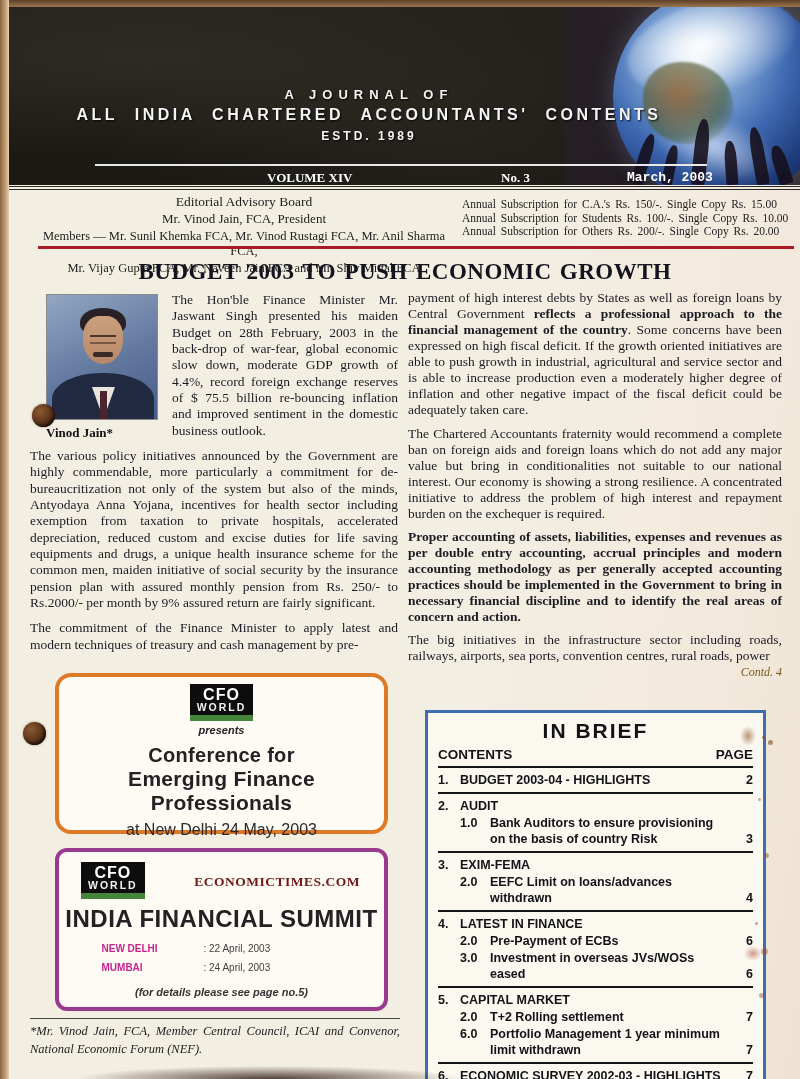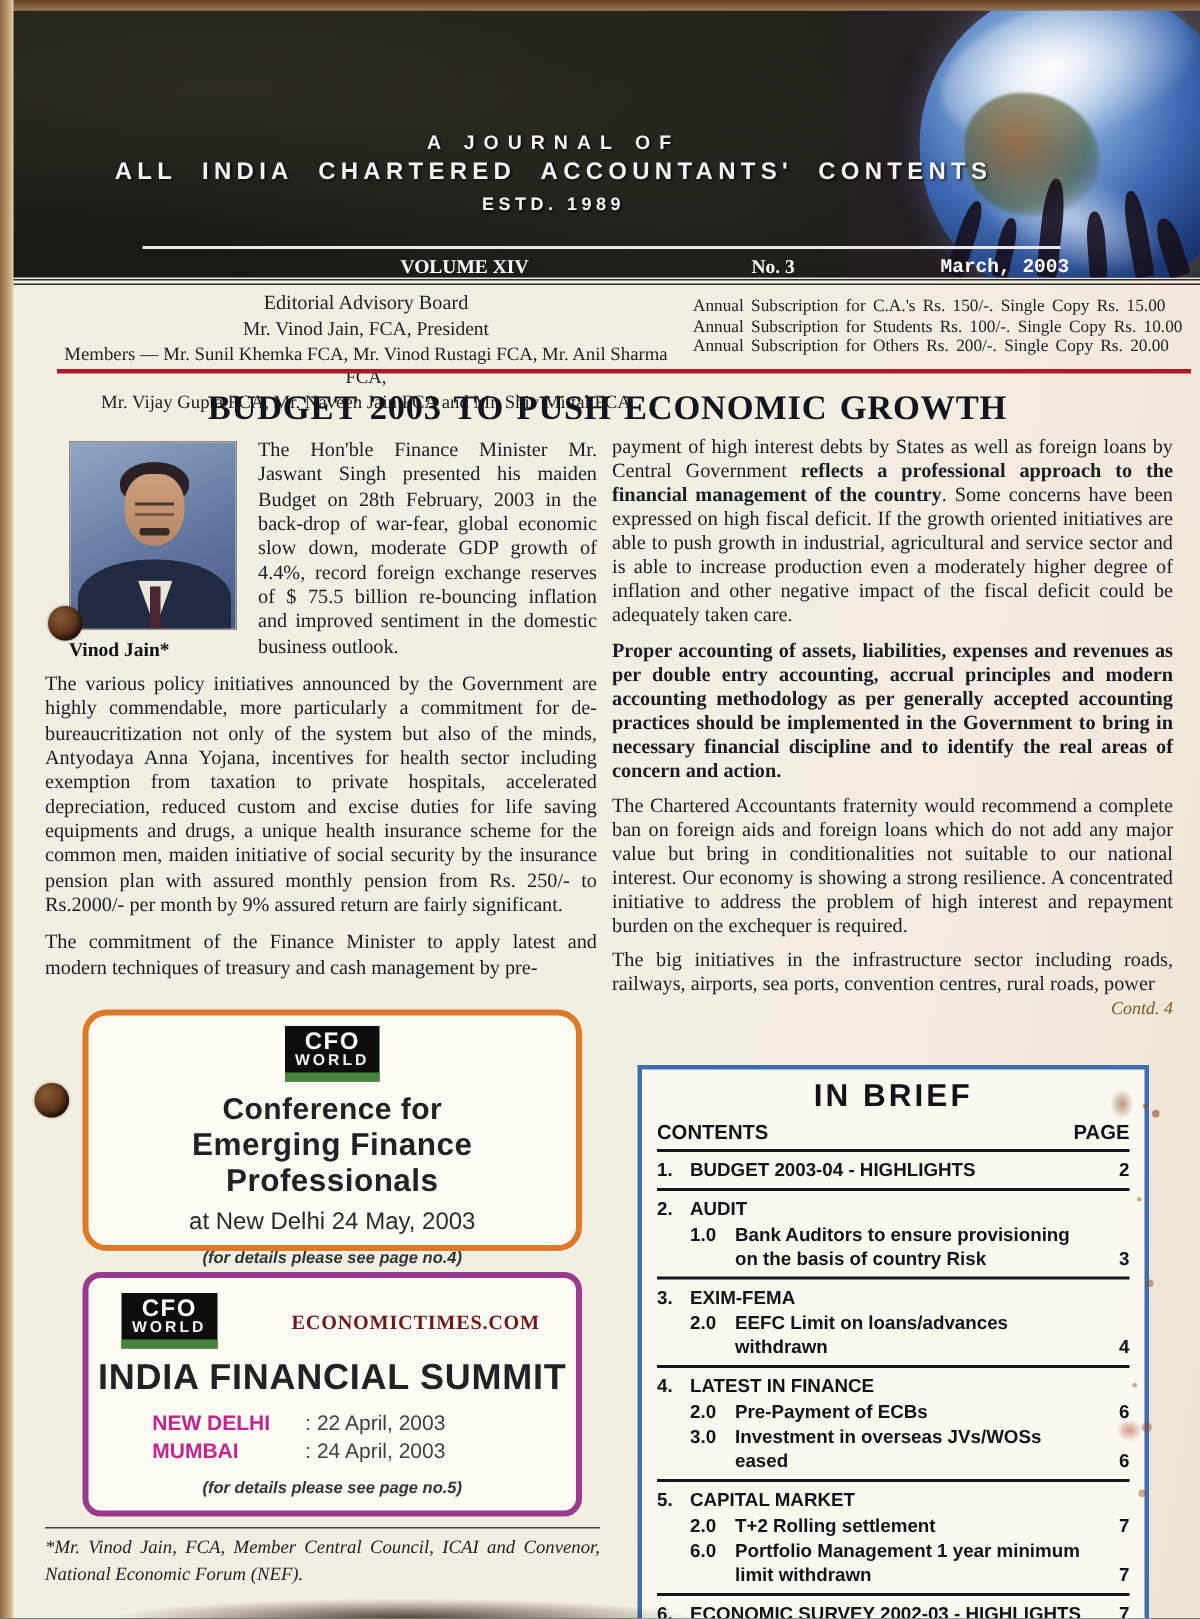--- a/index.html
+++ b/index.html
@@ -115,21 +115,21 @@
   .cfo .strip { margin:2px -7px 0; height:6px; background:#45853c; }
   .presents { font-style:italic; font-weight:bold; font-size:11px; margin-top:3px; }
   .ad1 .t1 { font-weight:bold; font-size:20px; margin-top:8px; letter-spacing:.3px; }
   .ad1 .t2 { font-weight:bold; font-size:21px; letter-spacing:.3px; }
   .ad1 .venue { font-size:16px; margin-top:6px; color:#2a2a2a; }
   .ad-note { font-style:italic; font-weight:bold; font-size:11px; margin-top:9px; color:#333; }
   .ad2-head { display:flex; align-items:flex-start; justify-content:space-between; padding:0 24px 0 22px; }
   .et-site { font-family:"Liberation Serif", serif; font-weight:bold; font-size:13.5px;
       letter-spacing:.5px; color:#701818; margin-top:12px; }
   .ad2 .t1 { font-weight:bold; font-size:24px; letter-spacing:.5px; margin-top:6px; }
-  .cities { width:240px; margin:6px auto 0; font-size:14px; text-align:left; }
+  .cities { width:240px; margin:6px auto 0; font-size:10px; text-align:left; }
   .city-row { display:flex; line-height:19px; }
   .city-row .lbl { width:102px; font-weight:bold; color:#c4258c; }
   .city-row .dt  { color:#404040; }
 
   
   .footnote { position:absolute; left:30px; top:1018px; width:370px; border-top:1.5px solid #444;
       padding-top:4px; font-style:italic; font-size:12.5px; line-height:1.4; color:#222; text-align:justify; }
 
   
   .inbrief { position:absolute; left:425px; top:710px; width:341px; border:3px solid #3f6dae;
@@ -227,35 +227,36 @@
       </div>
       <figcaption>Vinod Jain*</figcaption>
     </figure>
     <p>The Hon'ble Finance Minister Mr. Jaswant Singh presented his maiden Budget on 28th February, 2003 in the back-drop of war-fear, global economic slow down, moderate GDP growth of 4.4%, record foreign exchange reserves of $ 75.5 billion re-bouncing inflation and improved sentiment in the domestic business outlook.</p>
     <p>The various policy initiatives announced by the Government are highly commendable, more particularly a commitment for de-bureaucritization not only of the system but also of the minds, Antyodaya Anna Yojana, incentives for health sector including exemption from taxation to private hospitals, accelerated depreciation, reduced custom and excise duties for life saving equipments and drugs, a unique health insurance scheme for the common men, maiden initiative of social security by the insurance pension plan with assured monthly pension from Rs. 250/- to Rs.2000/- per month by 9% assured return are fairly significant.</p>
     <p>The commitment of the Finance Minister to apply latest and modern techniques of treasury and cash management by pre-</p>
   </div>
 
   <div class="col col-right">
     <p><span>payment of high interest debts by States as well as foreign loans by Central Government </span><b>reflects a professional approach to the financial management of the country</b><span>. Some concerns have been expressed on high fiscal deficit. If the growth oriented initiatives are able to push growth in industrial, agricultural and service sector and is able to increase production even a moderately higher degree of inflation and other negative impact of the fiscal deficit could be adequately taken care.</span></p>
+    <p>The Chartered Accountants fraternity would recommend a complete ban on foreign aids and foreign loans which do not add any major value but bring in conditionalities not suitable to our national interest. Our economy is showing a strong resilience. A concentrated initiative to address the problem of high interest and repayment burden on the exchequer is required.</p>
     <p style="font-weight:bold;">Proper accounting of assets, liabilities, expenses and revenues as per double entry accounting, accrual principles and modern accounting methodology as per generally accepted accounting practices should be implemented in the Government to bring in necessary financial discipline and to identify the real areas of concern and action.</p>
-    <p>The Chartered Accountants fraternity would recommend a complete ban on foreign aids and foreign loans which do not add any major value but bring in conditionalities not suitable to our national interest. Our economy is showing a strong resilience. A concentrated initiative to address the problem of high interest and repayment burden on the exchequer is required.</p>
     <p style="margin-bottom:3px;">The big initiatives in the infrastructure sector including roads, railways, airports, sea ports, convention centres, rural roads, power</p>
     <div class="contd">Contd. 4</div>
   </div>
 
   <div class="hole hole1"></div>
   <div class="hole hole2"></div>
 
   <div class="ad ad1">
     <span class="cfo">
       <div class="l1">CFO</div>
       <div class="l2">WORLD</div>
       <div class="strip"></div>
     </span>
+    <div class="presents">presents</div>
     <div class="t1">Conference for</div>
     <div class="t2">Emerging Finance Professionals</div>
     <div class="venue">at New Delhi 24 May, 2003</div>
     <div class="ad-note">(for details please see page no.4)</div>
   </div>
 
   <div class="ad ad2">
     <div class="ad2-head">
       <span class="cfo">
         <div class="l1">CFO</div>

